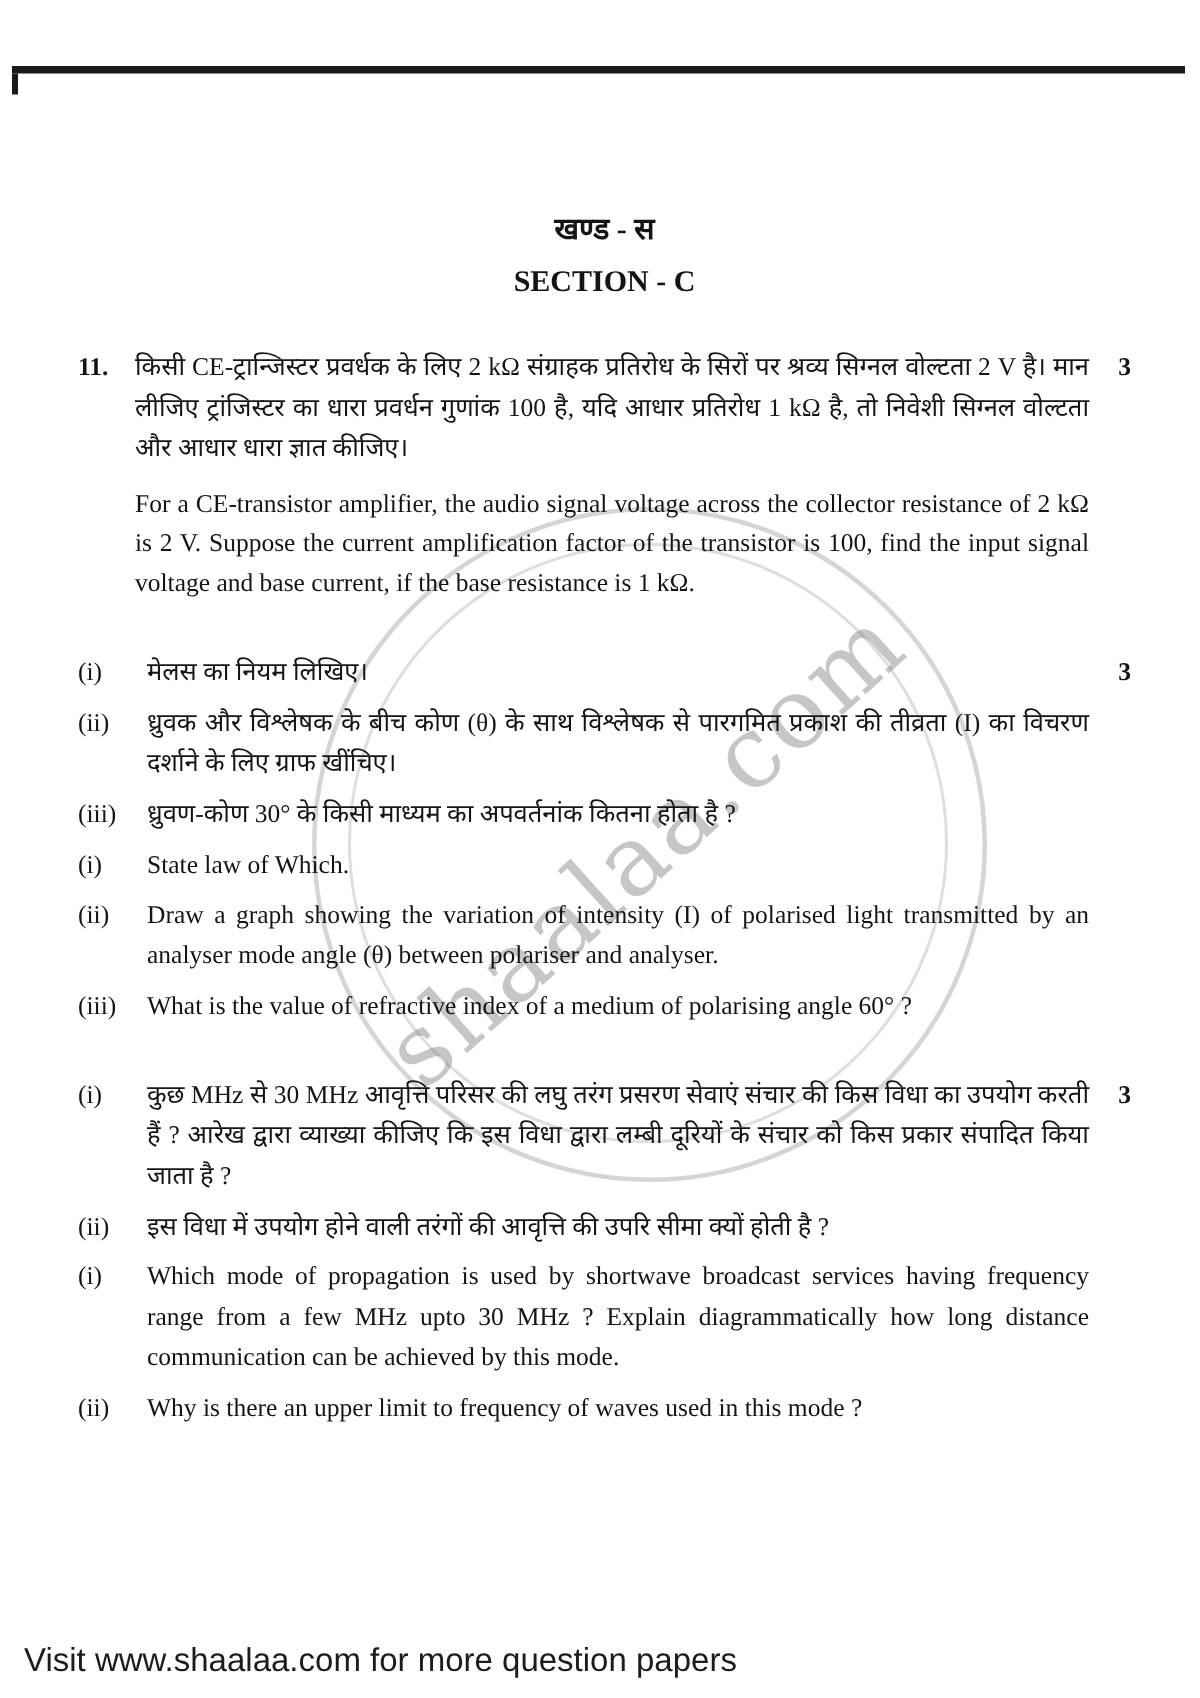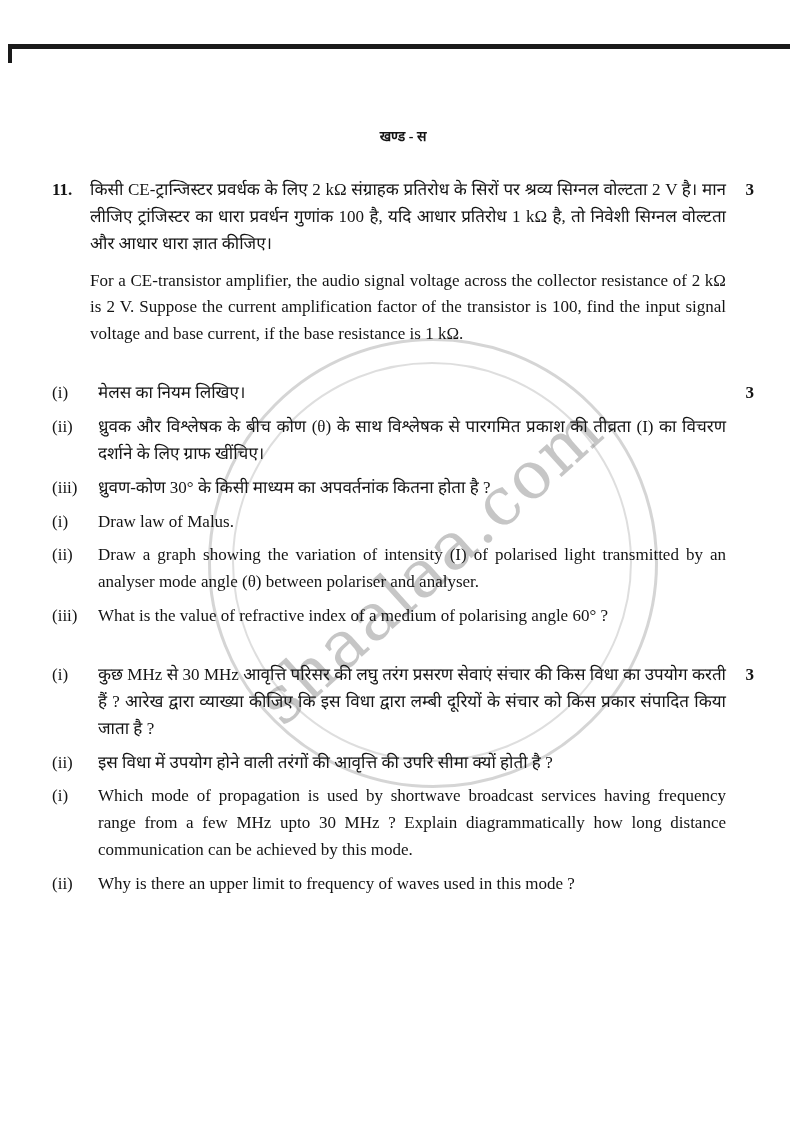--- a/index.html
+++ b/index.html
@@ -27,21 +27,21 @@
   .wm-circle.inner { left:52px; top:32px; width:396px; height:396px; border:2px solid rgba(145,145,145,0.30); }
   .wm-text {
     position:absolute; top:50%; left:50%;
     transform:translate(-50%,-50%) rotate(-42deg);
     font-size:66px; letter-spacing:2px; white-space:nowrap;
     color:rgba(120,120,120,0.42);
     font-family:"DejaVu Serif", serif;
   }
   
   .content { position:absolute; top:126px; left:52px; right:46px; z-index:1; }
-  .heading { text-align:center; font-weight:bold; font-size:14px; margin:0 0 9px 0; }
+  .heading { text-align:center; font-weight:bold; font-size:20px; margin:12px 0 9px 0; }
   .question { display:flex; margin-top:32px; font-size:17px; line-height:1.58; }
   .qnum { width:38px; flex-shrink:0; font-weight:bold; }
   .qbody { flex:1; min-width:0; text-align:justify; }
   .marks { width:28px; flex-shrink:0; text-align:right; font-weight:bold; }
   .para { margin:0 0 10px 0; }
   .para:last-child { margin-bottom:0; }
   .part { display:flex; margin-bottom:7px; }
   .part:last-child { margin-bottom:0; }
   .plabel { width:46px; flex-shrink:0; }
   .ptext { flex:1; min-width:0; text-align:justify; }
@@ -65,20 +65,21 @@
 
   <div class="watermark">
     <div class="wm-circle outer"></div>
     <div class="wm-circle inner"></div>
     <div class="wm-text">shaalaa.com</div>
   </div>
 
   <div class="content">
 
     <div class="heading">खण्ड - स</div>
+    <div class="heading">SECTION - C</div>
 
     <div class="question">
       <div class="qnum">11.</div>
       <div class="qbody">
         <p class="para">किसी CE-ट्रान्जिस्टर प्रवर्धक के लिए 2 kΩ संग्राहक प्रतिरोध के सिरों पर श्रव्य सिग्नल वोल्टता 2 V है।  मान लीजिए ट्रांजिस्टर का धारा प्रवर्धन गुणांक 100 है, यदि आधार प्रतिरोध 1 kΩ है, तो निवेशी सिग्नल वोल्टता और आधार धारा ज्ञात कीजिए।</p>
         <p class="para">For a CE-transistor amplifier, the audio signal voltage across the collector resistance of 2 kΩ is 2 V.  Suppose the current amplification factor of the transistor is 100, find the input signal voltage and base current, if the base resistance is 1 kΩ.</p>
       </div>
       <div class="marks">3</div>
     </div>
 
@@ -91,21 +92,21 @@
         <div class="part">
           <span class="plabel">(ii)</span>
           <span class="ptext">ध्रुवक और विश्लेषक के बीच कोण (θ) के साथ विश्लेषक से पारगमित प्रकाश की तीव्रता (I) का विचरण दर्शाने के लिए ग्राफ खींचिए।</span>
         </div>
         <div class="part">
           <span class="plabel">(iii)</span>
           <span class="ptext">ध्रुवण-कोण 30° के किसी माध्यम का अपवर्तनांक कितना होता है ?</span>
         </div>
         <div class="part gap-before">
           <span class="plabel">(i)</span>
-          <span class="ptext">Draw law of Malus.</span>
+          <span class="ptext">State law of Which.</span>
         </div>
         <div class="part">
           <span class="plabel">(ii)</span>
           <span class="ptext">Draw a graph showing the variation of intensity (I) of polarised light transmitted by an analyser mode angle (θ) between polariser and analyser.</span>
         </div>
         <div class="part">
           <span class="plabel">(iii)</span>
           <span class="ptext">What is the value of refractive index of a medium of polarising angle 60° ?</span>
         </div>
       </div>
@@ -130,14 +131,15 @@
           <span class="plabel">(ii)</span>
           <span class="ptext">Why is there an upper limit to frequency of waves used in this mode ?</span>
         </div>
       </div>
       <div class="marks">3</div>
     </div>
 
   </div>
 
 
+  <div class="bottom-bar">Visit www.shaalaa.com for more question papers</div>
 
 </div>
 
 </body></html>

